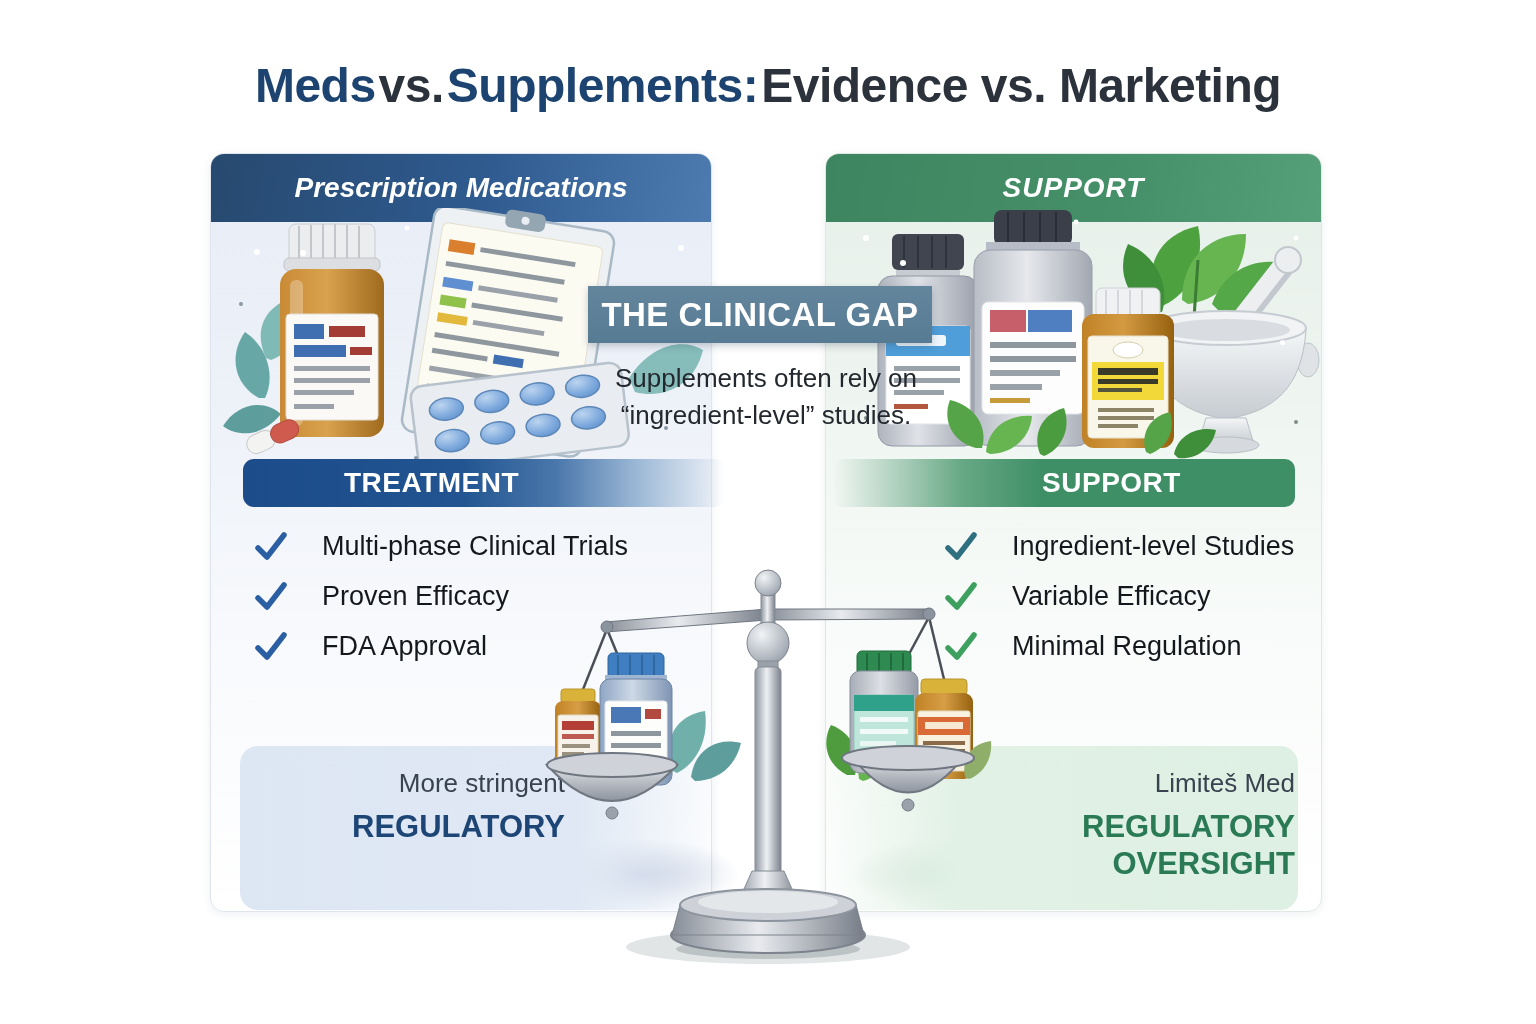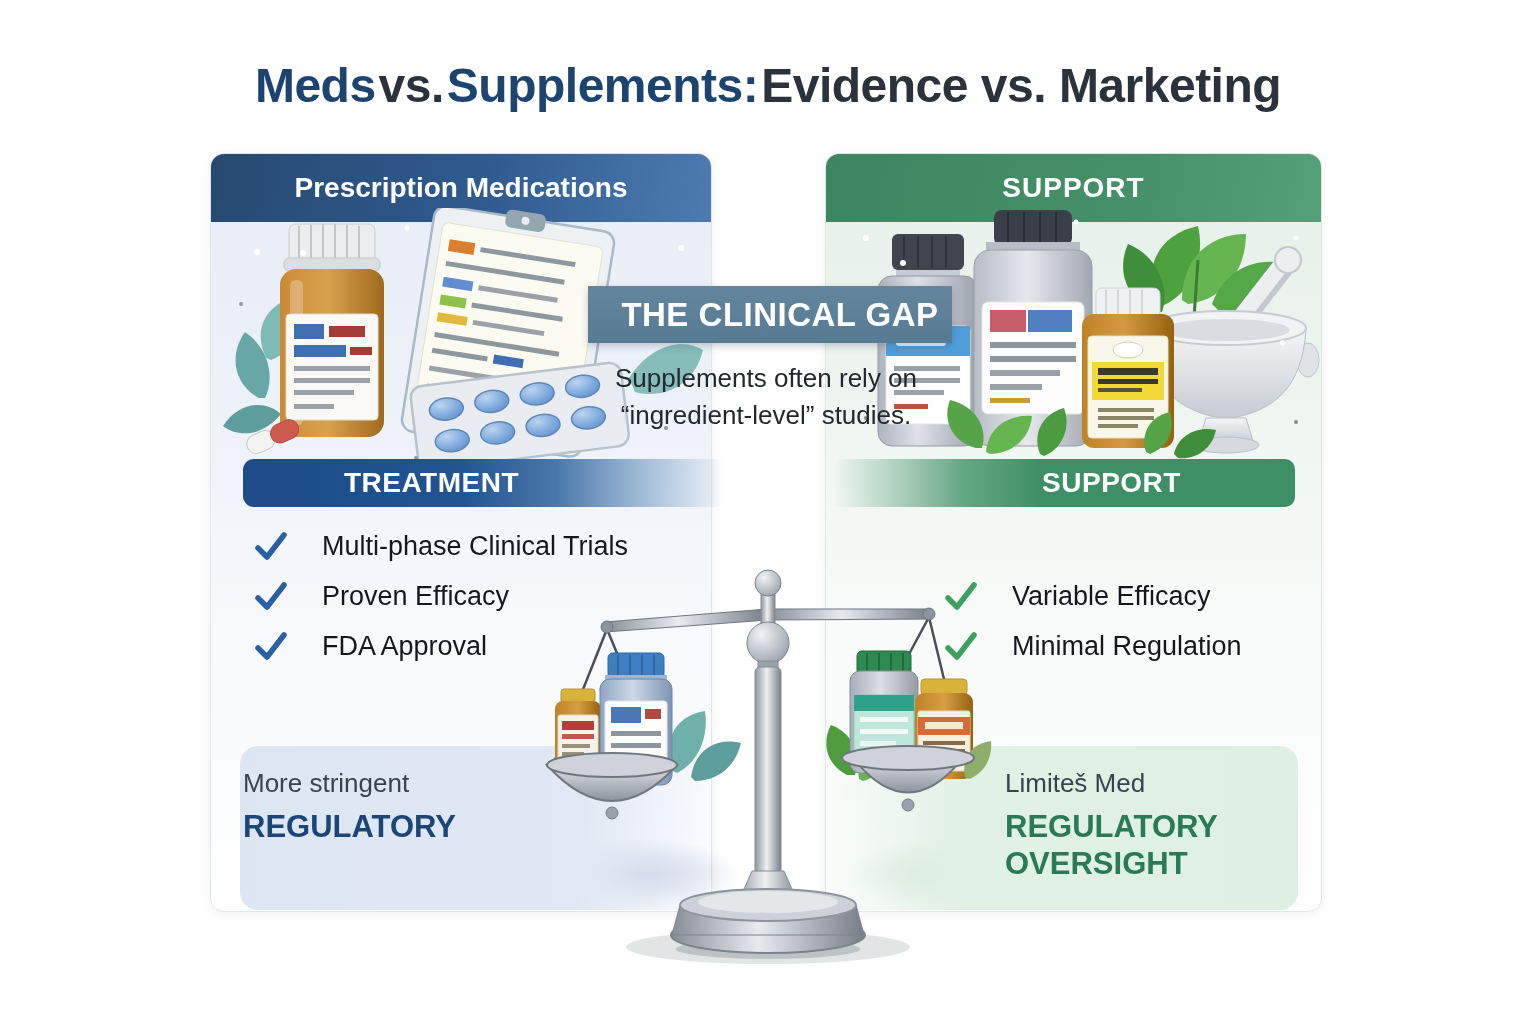--- a/index.html
+++ b/index.html
@@ -14,34 +14,34 @@
 
   
   .card{position:absolute;top:153px;height:757px;border-radius:14px;
         box-shadow:0 2px 8px rgba(40,60,90,0.08);}
   .card-left{left:210px;width:500px;border:1px solid #dfe5ef;
         background:linear-gradient(180deg,#e7edf7 0%,#edf1f8 32%,#f7f9fc 62%,#ffffff 100%);}
   .card-right{left:825px;width:495px;border:1px solid #dfe9e2;
         background:linear-gradient(180deg,#e6efe9 0%,#eef5f0 32%,#f8fbf9 62%,#ffffff 100%);}
   .card-header{position:absolute;top:0;left:0;right:0;height:68px;border-radius:13px 13px 0 0;
         display:flex;align-items:center;justify-content:center;color:#ffffff;
-        font-size:28px;font-weight:700;}
+        font-size:28px;font-weight:700;font-style:italic;}
   .card-left .card-header{background:linear-gradient(100deg,#27496f 0%,#2f5b90 55%,#4d7bb0 100%);}
   .card-right .card-header{background:linear-gradient(100deg,#3d8560 0%,#469069 60%,#55a078 100%);letter-spacing:1px;}
   .card-illus{position:absolute;top:54px;left:0;width:100%;height:252px;}
 
   
   .spark{position:absolute;border-radius:50%;background:#ffffff;}
 
   
   .gap-banner{position:absolute;left:588px;top:286px;width:344px;height:57px;z-index:30;
         background:linear-gradient(180deg,#63869d 0%,#577b93 100%);
         display:flex;align-items:center;justify-content:center;color:#ffffff;
         font-size:33px;font-weight:700;letter-spacing:0.5px;
-        box-shadow:0 3px 7px rgba(40,60,80,0.25);padding-left:20px;}
+        box-shadow:0 3px 7px rgba(40,60,80,0.25);}
   .gap-caption{position:absolute;left:598px;top:360px;width:336px;z-index:30;text-align:center;
         font-size:26px;line-height:1.42;color:#23282e;font-weight:500;}
 
   
   .bar{position:absolute;top:459px;height:48px;display:flex;align-items:center;z-index:5;
        color:#ffffff;font-size:28px;font-weight:700;letter-spacing:0.5px;}
   .bar-treatment{left:243px;width:482px;border-radius:11px;justify-content:center;padding-right:105px;box-sizing:border-box;
        background:linear-gradient(90deg,#1c4c8a 0%,#215490 45%,#4a77ab 65%,#9db9d6 82%,rgba(255,255,255,0) 100%);}
   .bar-support{left:833px;width:462px;border-radius:10px;justify-content:center;padding-left:95px;box-sizing:border-box;
        background:linear-gradient(270deg,#3f8f66 0%,#3f8f66 55%,#66a884 72%,#a9cdb9 85%,rgba(255,255,255,0) 100%);}
@@ -50,21 +50,21 @@
   .check-row{position:absolute;display:flex;align-items:center;gap:33px;z-index:5;}
   .check-row .check-label{font-size:27px;font-weight:500;color:#14181d;}
   .check-row svg{display:block;}
 
   
   .footer-box{position:absolute;top:746px;height:164px;border-radius:18px;z-index:2;}
   .footer-left{left:240px;width:482px;
        background:linear-gradient(90deg,#dde6f3 0%,#dfe8f4 70%,rgba(223,232,244,0) 100%);}
   .footer-right{left:815px;width:483px;
        background:linear-gradient(270deg,#def0e3 0%,#e1f1e5 70%,rgba(225,241,229,0) 100%);}
-  .footer-text{position:absolute;top:22px;text-align:left;}
+  .footer-text{position:absolute;top:22px;text-align:right;}
   .footer-left .footer-text{left:3px;width:322px;}
   .footer-right .footer-text{right:3px;width:290px;}
   .footer-l1{font-size:26px;color:#39424f;margin-bottom:10px;}
   .footer-l2{font-size:31px;font-weight:700;line-height:1.18;}
   .footer-left .footer-l2{color:#1d4676;}
   .footer-right .footer-l2{color:#2a7a55;}
   .footer-mark{font-size:18px;vertical-align:super;}
 
   
   .blob{position:absolute;z-index:1;border-radius:50%;}
@@ -342,20 +342,26 @@
     </svg>
     <span class="check-label">Proven Efficacy</span>
   </div>
   <div class="check-row" style="left:253px;top:628px;">
     <svg width="36" height="36" viewBox="0 0 36 36">
       <path d="M5 20 L14 29 L31 7" fill="none" stroke-width="5.5" stroke-linecap="round" stroke-linejoin="round" stroke="#2b5fa3"></path>
     </svg>
     <span class="check-label">FDA Approval</span>
   </div>
 
+  <div class="check-row" style="left:943px;top:528px;">
+    <svg width="36" height="36" viewBox="0 0 36 36">
+      <path d="M5 20 L14 29 L31 7" fill="none" stroke-width="5.5" stroke-linecap="round" stroke-linejoin="round" stroke="#2f7080"></path>
+    </svg>
+    <span class="check-label">Ingredient-level Studies</span>
+  </div>
   <div class="check-row" style="left:943px;top:578px;">
     <svg width="36" height="36" viewBox="0 0 36 36">
       <path d="M5 20 L14 29 L31 7" fill="none" stroke-width="5.5" stroke-linecap="round" stroke-linejoin="round" stroke="#3da05e"></path>
     </svg>
     <span class="check-label">Variable Efficacy</span>
   </div>
   <div class="check-row" style="left:943px;top:628px;">
     <svg width="36" height="36" viewBox="0 0 36 36">
       <path d="M5 20 L14 29 L31 7" fill="none" stroke-width="5.5" stroke-linecap="round" stroke-linejoin="round" stroke="#3da05e"></path>
     </svg>

